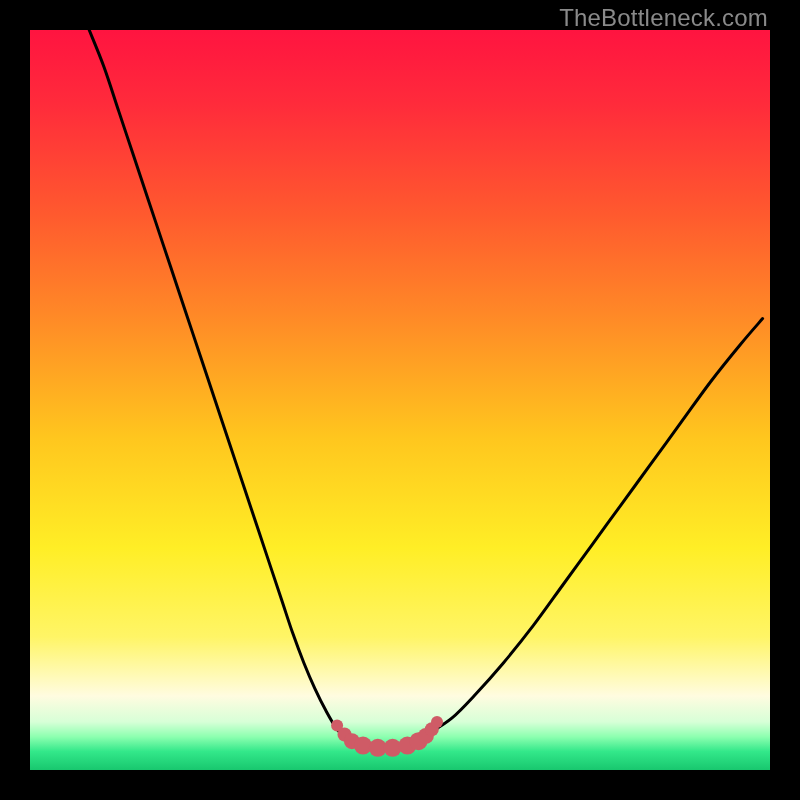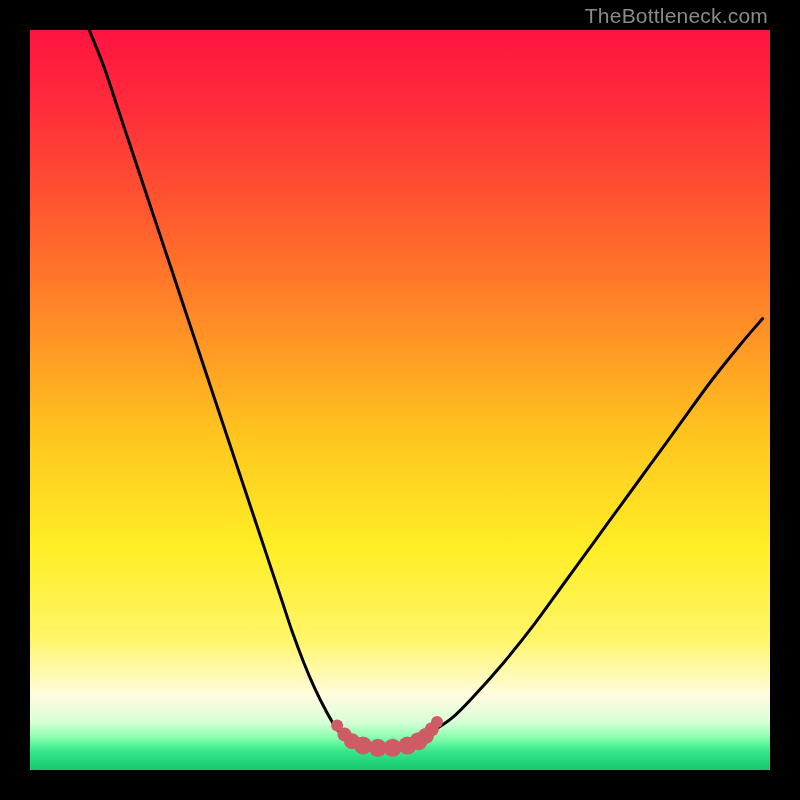--- a/index.html
+++ b/index.html
@@ -30,21 +30,21 @@
     inset: 0;
   }
   .curve-svg {
     position: absolute;
     inset: 0;
   }
   .watermark {
     position: absolute;
     top: 4px;
     right: 32px;
-    font-size: 21px;
+    font-size: 24px;
     font-weight: 500;
     color: #8a8a8a;
     letter-spacing: 0.2px;
   }
 </style>
 </head>
 <body>
 
 <div class="frame">
 

